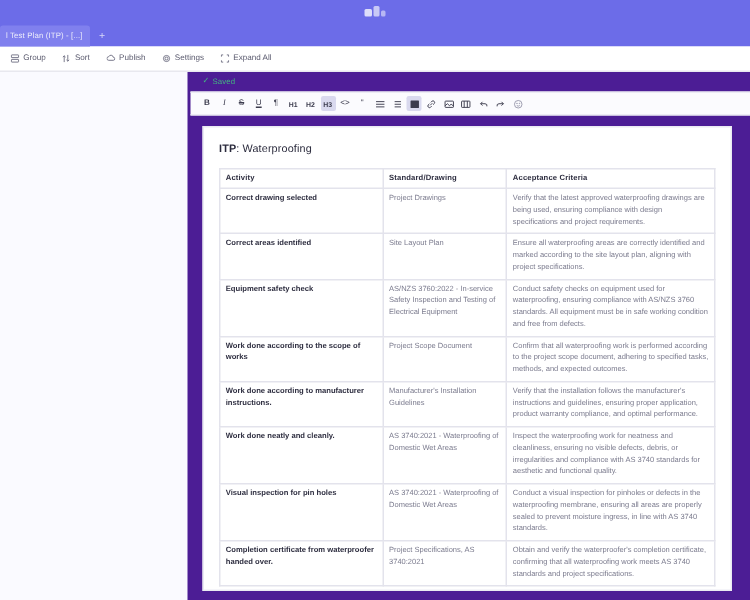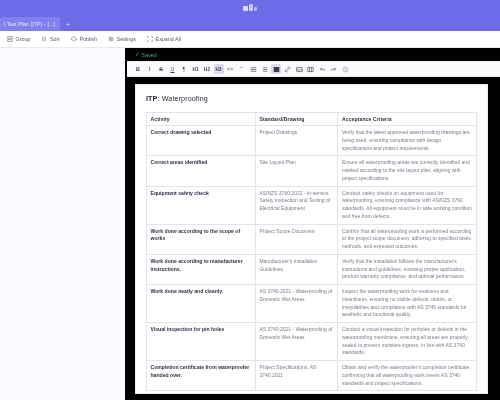--- a/index.html
+++ b/index.html
@@ -61,21 +61,21 @@
   
   .workspace {
     height: 352px;
     background: #fafaff;
     display: flex;
     position: relative;
   }
   .left-gutter { width: 125px; background: #fafaff; }
   .doc-col {
     width: 375px;
-    background: #000000;
+    background: #4c1d95;
     padding-left: 2px;
     overflow: hidden;
   }
 
   
   .saved-row {
     height: 13px;
     display: flex; align-items: center;
     padding-left: 8px;
     gap: 2px;

